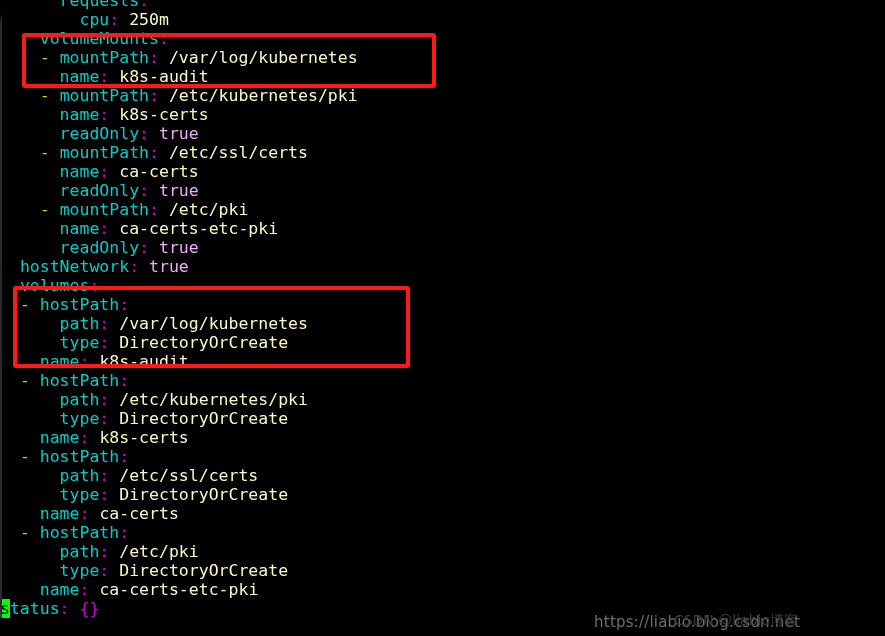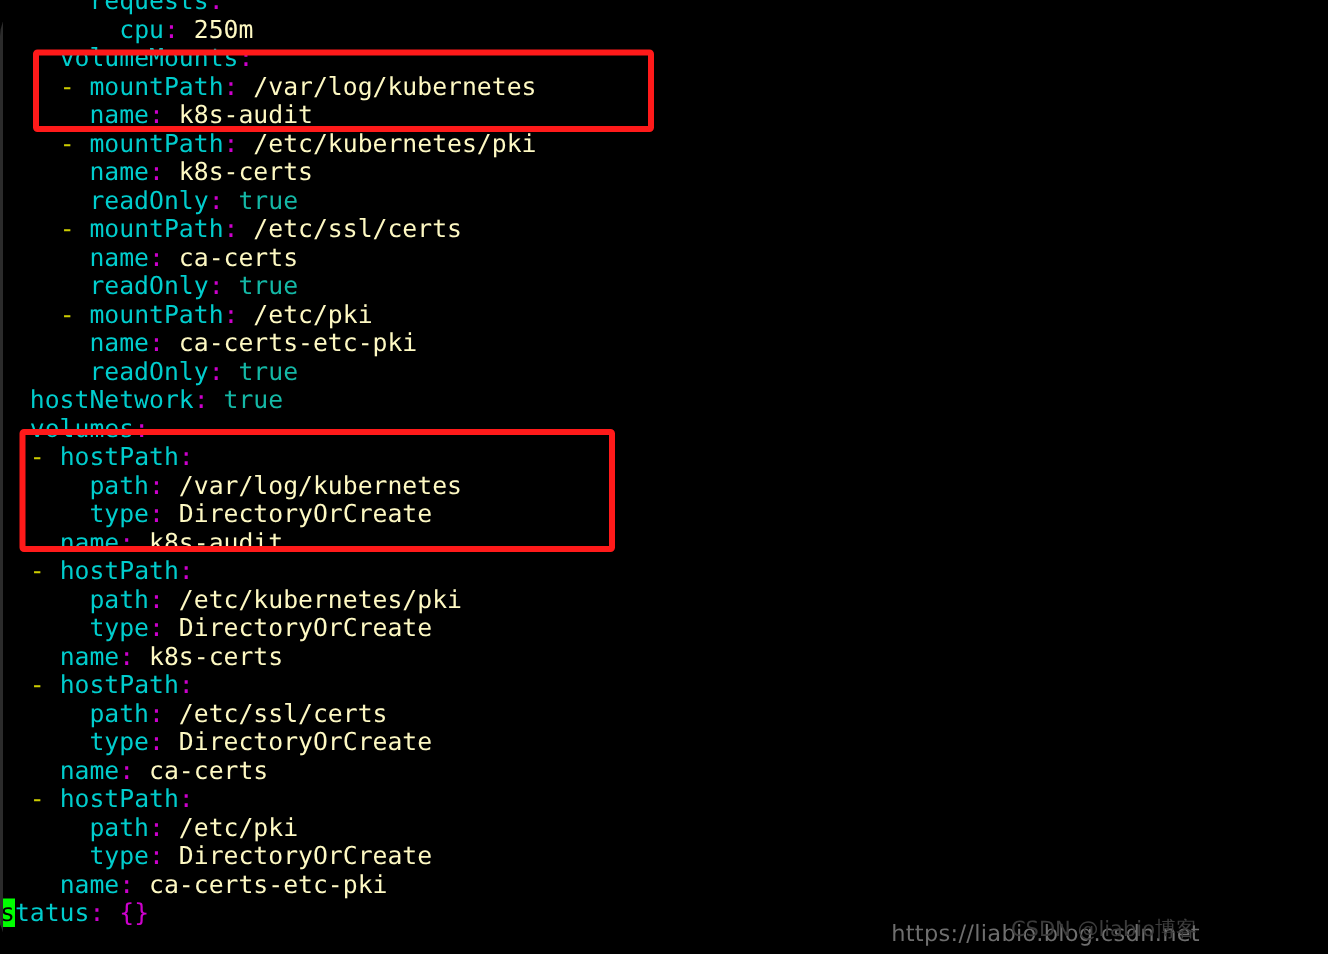--- a/index.html
+++ b/index.html
@@ -38,21 +38,21 @@
   }
   .line {
     height: 19px;
     white-space: pre;
   }
   .ind  { color: #000000; }          
   .key  { color: #00cdcd; }          
   .col  { color: #cd00cd; }          
   .dash { color: #cdcd00; }          
   .val  { color: #fef9c3; }          
-  .bool { color: #14b8a6; }          
+  .bool { color: #f0abfc; }          
   .brace{ color: #cd00cd; }          
   .cursor {
     background: #00ff00;
     color: #000000;
   }
 
   
   .hl-box {
     position: absolute;
     border: 4px solid #ff1a1a;

